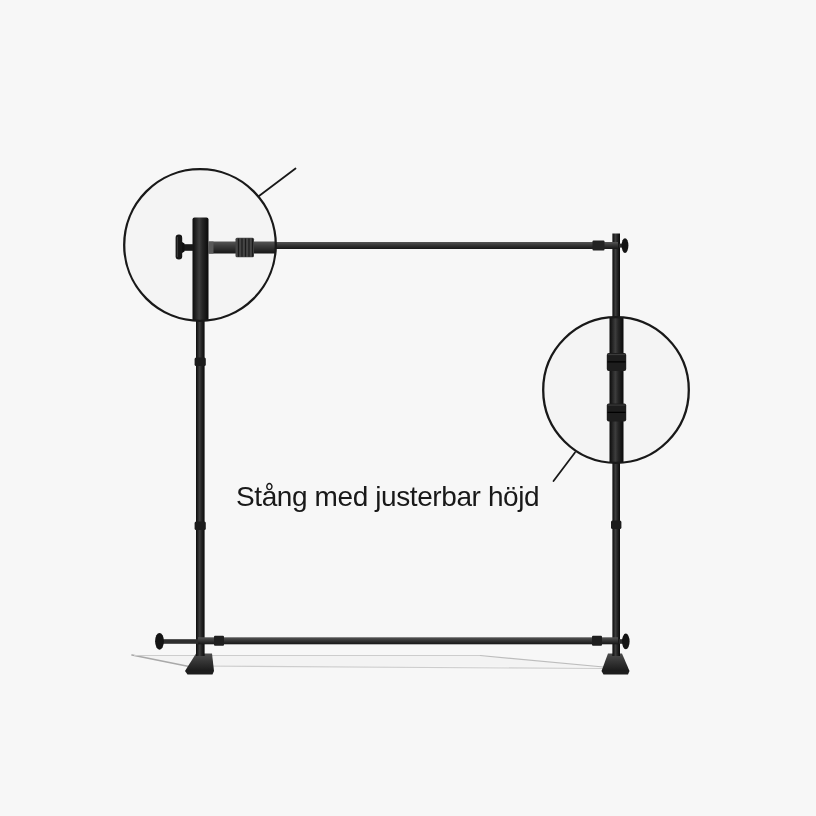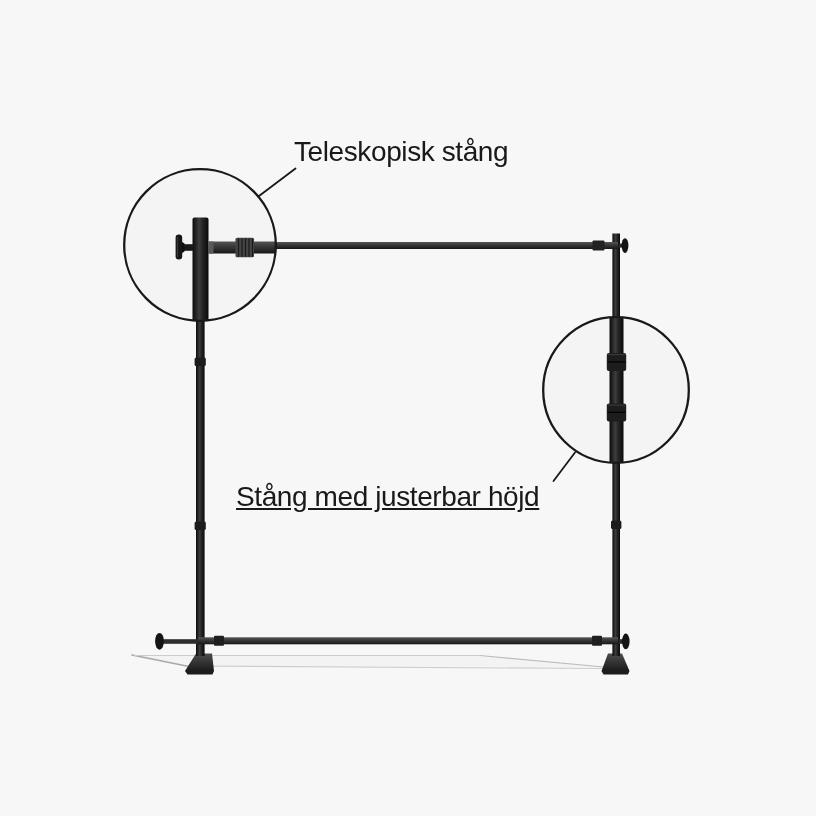--- a/index.html
+++ b/index.html
@@ -145,17 +145,16 @@
         <line x1="607.5" y1="405.1" x2="625.5" y2="405.1" stroke="#3f3f3f" stroke-width="1"></line>
       </g>
     </g>
     <circle class="outline" cx="616" cy="390" r="72.8"></circle>
   </g>
 
   <path class="leader" d="M295.5,168.5 L259,196"></path>
   <path class="leader" d="M575,452.5 L553.5,481"></path>
 </svg>
 
-<div class="label" style="left:294px;top:135px;">Teleskopisk stång</div>
 
-<div class="label" style="left:236px;top:480px;text-decoration:underline;">Stång med justerbar höjd</div>
+<div class="label" style="left:236px;top:480px;">Stång med justerbar höjd</div>
 
 </div>
 
 </body></html>

